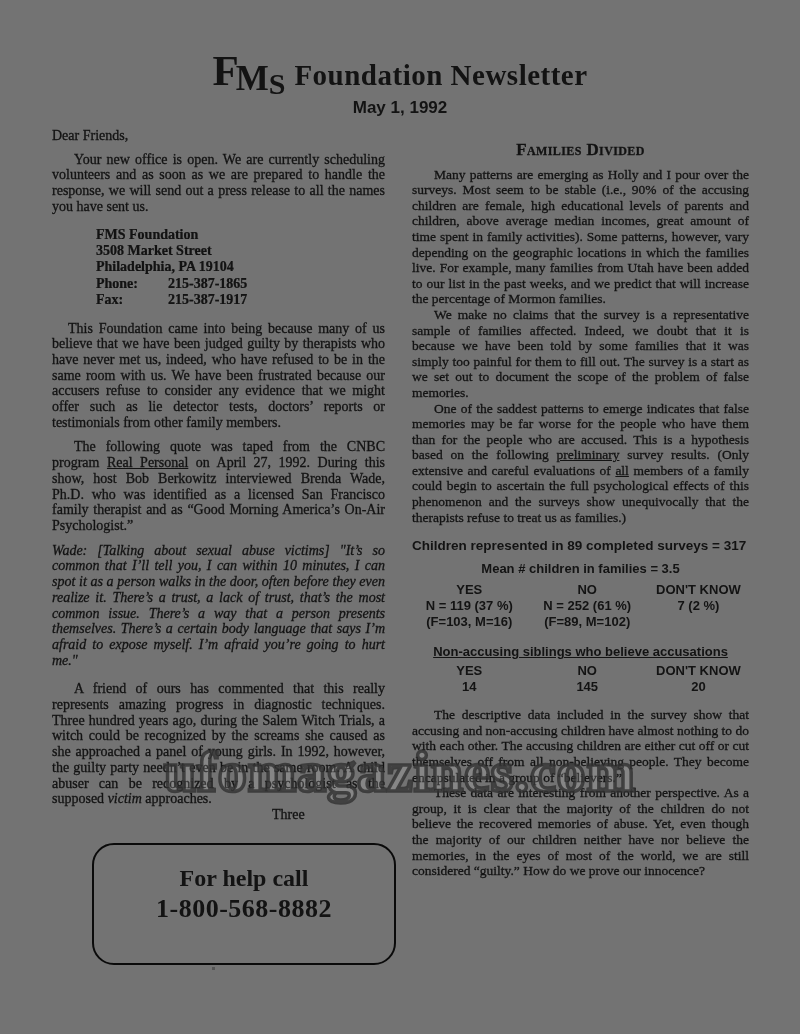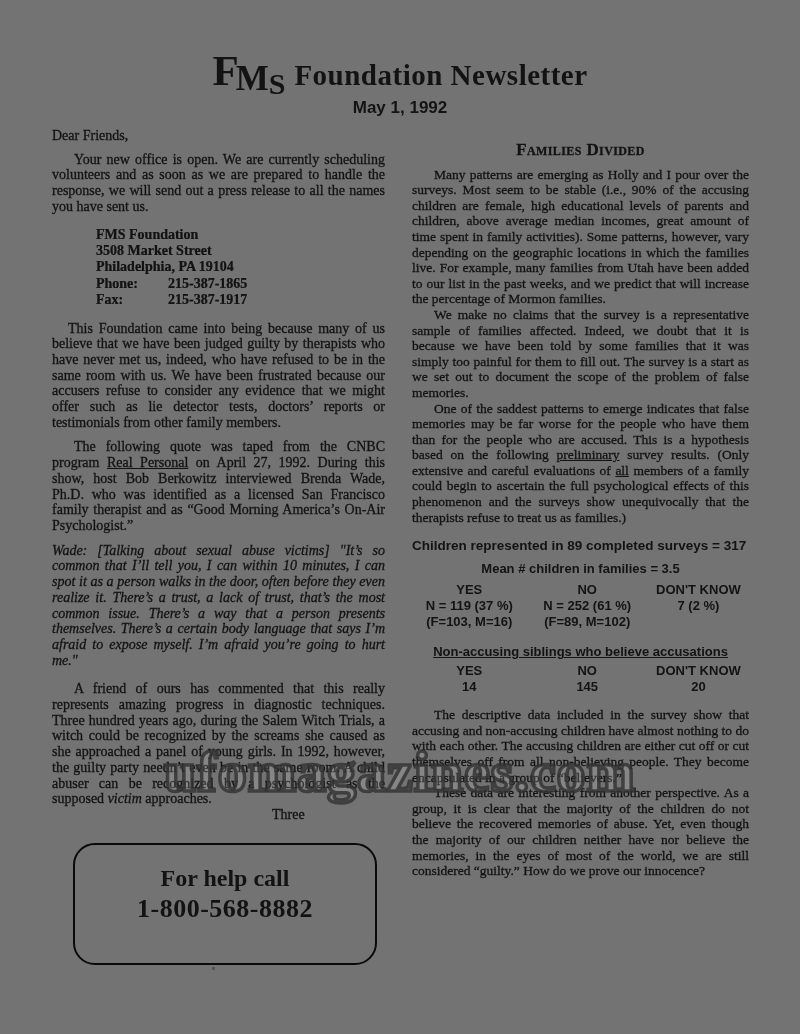--- a/index.html
+++ b/index.html
@@ -21,21 +21,21 @@
   .salutation{margin-bottom:8px !important;}
   .p-office{margin-bottom:12px !important;}
   .address{margin:0 0 12px 44px;font-weight:bold;line-height:16.4px;-webkit-text-stroke:.2px #000;}
   .addr-row .lbl{display:inline-block;width:72px;}
   .p-foundation{margin-bottom:9px !important;text-indent:16px;}
   .p-quote-intro{margin-bottom:9px !important;}
   .wade-quote{font-style:italic;margin-bottom:13px !important;}
   .p-friend{margin-bottom:0 !important;}
   .signature{padding-left:220px;margin-bottom:20px !important;text-indent:0 !important;}
   
-  .help-box{margin-left:21px;width:300px;height:100px;border:2.5px solid #0a0a0a;border-radius:22px;
+  .help-box{margin-left:40px;width:300px;height:100px;border:2.5px solid #0a0a0a;border-radius:22px;
             text-align:center;padding-top:18px;box-sizing:content-box;}
   .help-line1{font-size:24px;font-weight:600;line-height:30px;}
   .help-line2{font-size:26px;font-weight:600;line-height:32px;letter-spacing:.5px;}
   
   .section-heading{text-align:center;font-weight:bold;font-variant:small-caps;font-size:17px;
                    letter-spacing:.4px;margin-bottom:9px !important;text-indent:0 !important;}
   .u{text-decoration:underline;}
   .it{font-style:italic;}
   .survey{margin:13px 0 12px 0;font-family:"Liberation Sans",sans-serif;font-weight:bold;
           font-size:13px;line-height:16px;text-align:left;}

